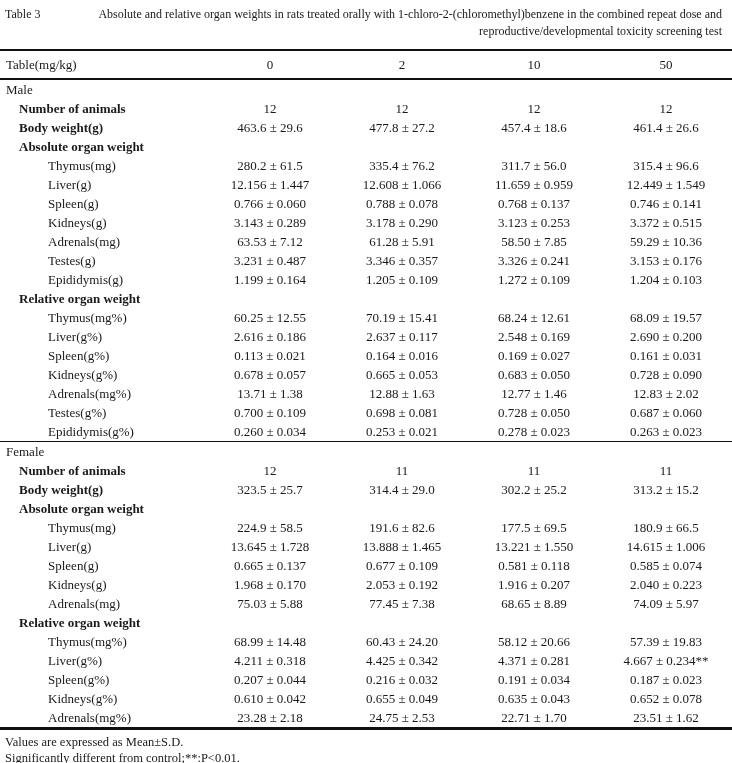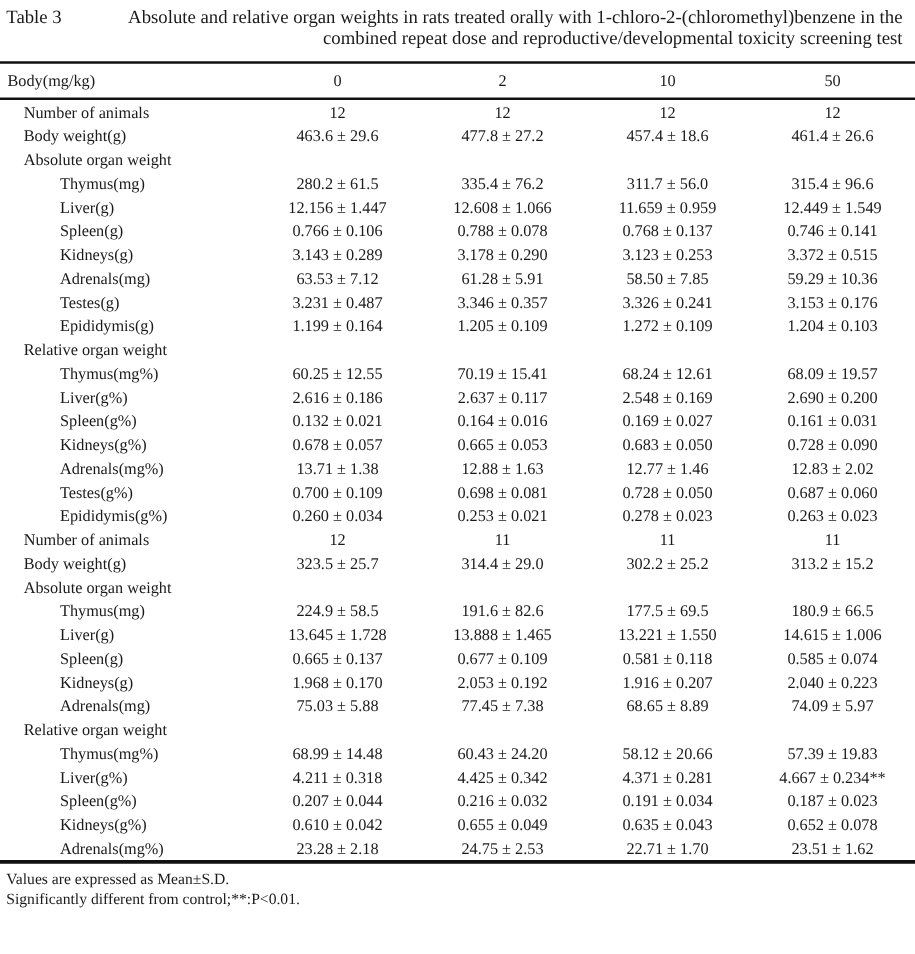--- a/index.html
+++ b/index.html
@@ -8,21 +8,21 @@
     font-family: "Liberation Serif", "DejaVu Serif", serif;
     color: #1a1a1a;
     -webkit-font-smoothing: antialiased;
   }
   .page { position: relative; width: 732px; height: 763px; overflow: hidden; }
 
   
   .caption {
     display: flex;
     padding: 6px 8px 0 5px;
-    font-size: 15px;
+    font-size: 12px;
     line-height: 17px;
   }
   .caption-label { width: 58px; flex-shrink: 0; }
   .caption-text { flex: 1; padding-right: 2px; text-align: right; }
 
   
   table.organ-table {
     width: 732px;
     border-collapse: collapse;
     table-layout: fixed;
@@ -38,21 +38,21 @@
     height: 19px;
     line-height: 19px;
     padding: 0;
     vertical-align: middle;
     white-space: nowrap;
     overflow: hidden;
   }
   td.lbl { text-align: left; }
   td.val { text-align: center; }
   .indent-0 { padding-left: 6px; }
-  .indent-1 { padding-left: 19px; }
+  .indent-1 { padding-left: 19px; font-weight: bold; }
   .indent-2 { padding-left: 48px; }
 
   tr.header-row td {
     height: 27px;
     line-height: 27px;
     border-bottom: 2px solid #111;
   }
   tr.section-start td { border-top: 1px solid #111; }
 
   
@@ -75,25 +75,32 @@
   <table class="organ-table">
     <colgroup>
       <col class="c-label">
       <col class="c-val">
         <col class="c-val">
         <col class="c-val">
         <col class="c-val">
     </colgroup>
     <tbody id="table-body">
         <tr class="header-row">
-          <td class="lbl indent-0">Body(mg/kg)</td>
+          <td class="lbl indent-0">Table(mg/kg)</td>
           <td class="val">0</td>
           <td class="val">2</td>
           <td class="val">10</td>
           <td class="val">50</td>
+        </tr>
+        <tr class="section-row">
+          <td class="lbl indent-0">Male</td>
+          <td class="val"></td>
+          <td class="val"></td>
+          <td class="val"></td>
+          <td class="val"></td>
         </tr>
         <tr>
           <td class="lbl indent-1">Number of animals</td>
           <td class="val">12</td>
           <td class="val">12</td>
           <td class="val">12</td>
           <td class="val">12</td>
         </tr>
         <tr>
           <td class="lbl indent-1">Body weight(g)</td>
@@ -118,21 +125,21 @@
         </tr>
         <tr>
           <td class="lbl indent-2">Liver(g)</td>
           <td class="val">12.156 ± 1.447</td>
           <td class="val">12.608 ± 1.066</td>
           <td class="val">11.659 ± 0.959</td>
           <td class="val">12.449 ± 1.549</td>
         </tr>
         <tr>
           <td class="lbl indent-2">Spleen(g)</td>
-          <td class="val">0.766 ± 0.106</td>
+          <td class="val">0.766 ± 0.060</td>
           <td class="val">0.788 ± 0.078</td>
           <td class="val">0.768 ± 0.137</td>
           <td class="val">0.746 ± 0.141</td>
         </tr>
         <tr>
           <td class="lbl indent-2">Kidneys(g)</td>
           <td class="val">3.143 ± 0.289</td>
           <td class="val">3.178 ± 0.290</td>
           <td class="val">3.123 ± 0.253</td>
           <td class="val">3.372 ± 0.515</td>
@@ -174,21 +181,21 @@
         </tr>
         <tr>
           <td class="lbl indent-2">Liver(g%)</td>
           <td class="val">2.616 ± 0.186</td>
           <td class="val">2.637 ± 0.117</td>
           <td class="val">2.548 ± 0.169</td>
           <td class="val">2.690 ± 0.200</td>
         </tr>
         <tr>
           <td class="lbl indent-2">Spleen(g%)</td>
-          <td class="val">0.132 ± 0.021</td>
+          <td class="val">0.113 ± 0.021</td>
           <td class="val">0.164 ± 0.016</td>
           <td class="val">0.169 ± 0.027</td>
           <td class="val">0.161 ± 0.031</td>
         </tr>
         <tr>
           <td class="lbl indent-2">Kidneys(g%)</td>
           <td class="val">0.678 ± 0.057</td>
           <td class="val">0.665 ± 0.053</td>
           <td class="val">0.683 ± 0.050</td>
           <td class="val">0.728 ± 0.090</td>
@@ -207,20 +214,27 @@
           <td class="val">0.728 ± 0.050</td>
           <td class="val">0.687 ± 0.060</td>
         </tr>
         <tr>
           <td class="lbl indent-2">Epididymis(g%)</td>
           <td class="val">0.260 ± 0.034</td>
           <td class="val">0.253 ± 0.021</td>
           <td class="val">0.278 ± 0.023</td>
           <td class="val">0.263 ± 0.023</td>
         </tr>
+        <tr class="section-row section-start">
+          <td class="lbl indent-0">Female</td>
+          <td class="val"></td>
+          <td class="val"></td>
+          <td class="val"></td>
+          <td class="val"></td>
+        </tr>
         <tr>
           <td class="lbl indent-1">Number of animals</td>
           <td class="val">12</td>
           <td class="val">11</td>
           <td class="val">11</td>
           <td class="val">11</td>
         </tr>
         <tr>
           <td class="lbl indent-1">Body weight(g)</td>
           <td class="val">323.5 ± 25.7</td>

